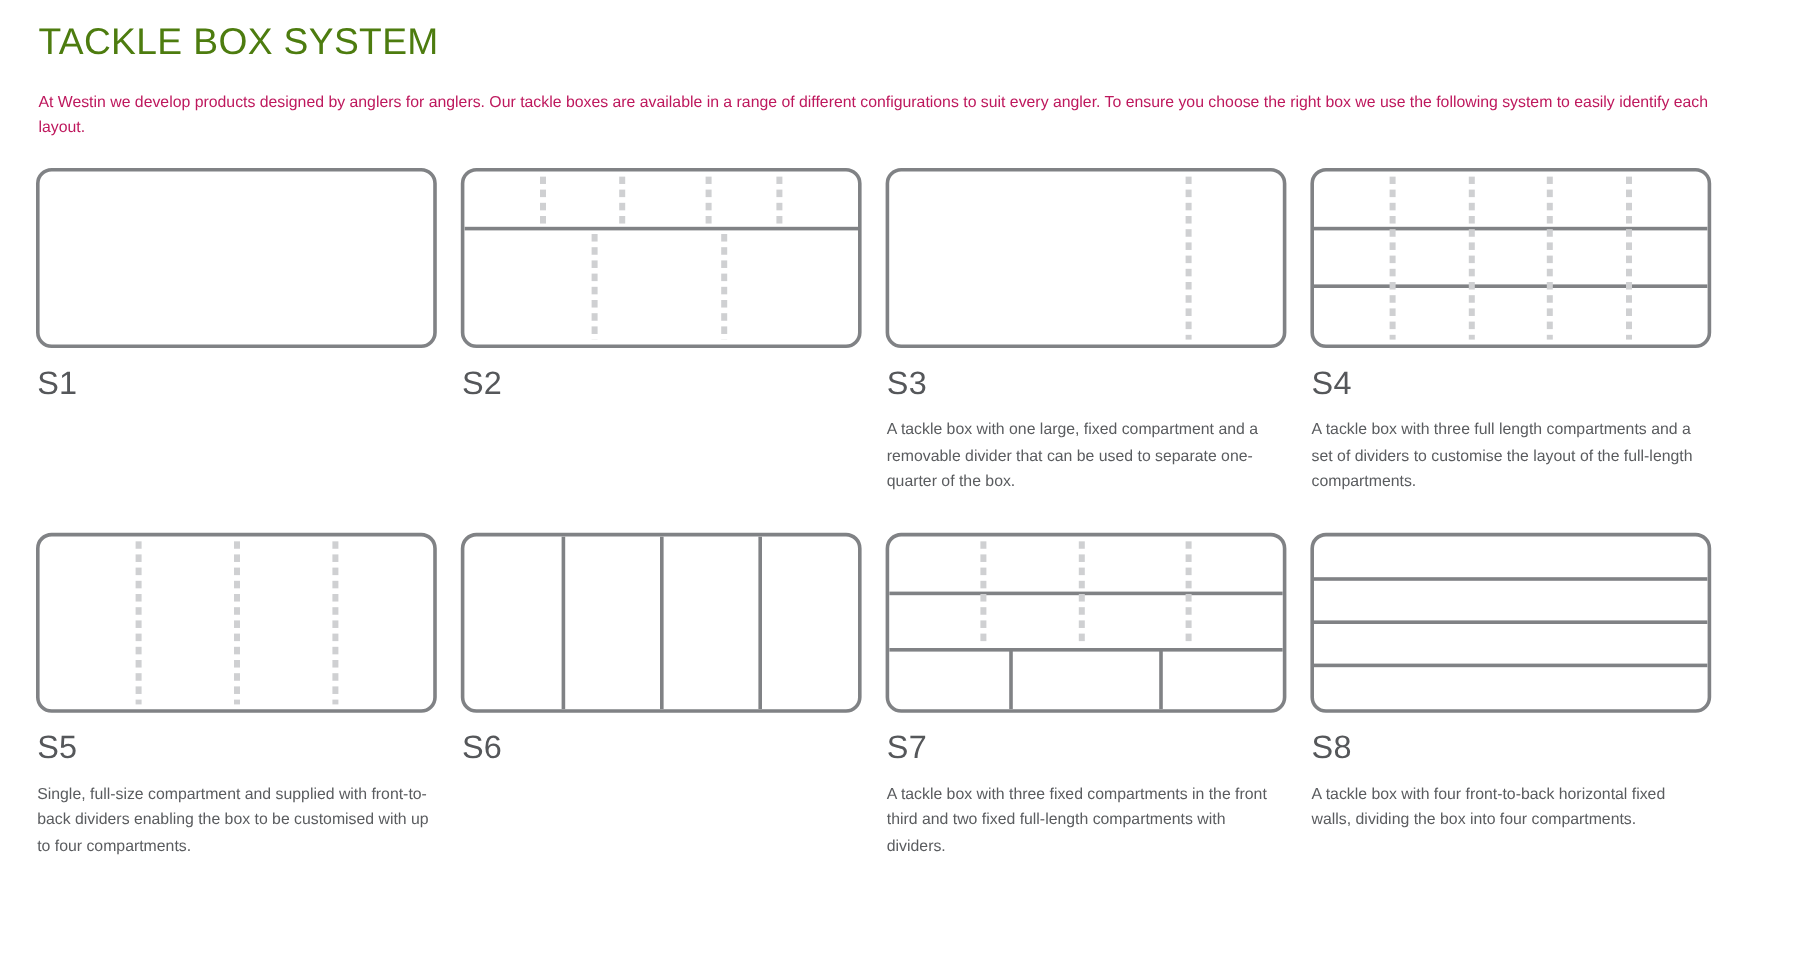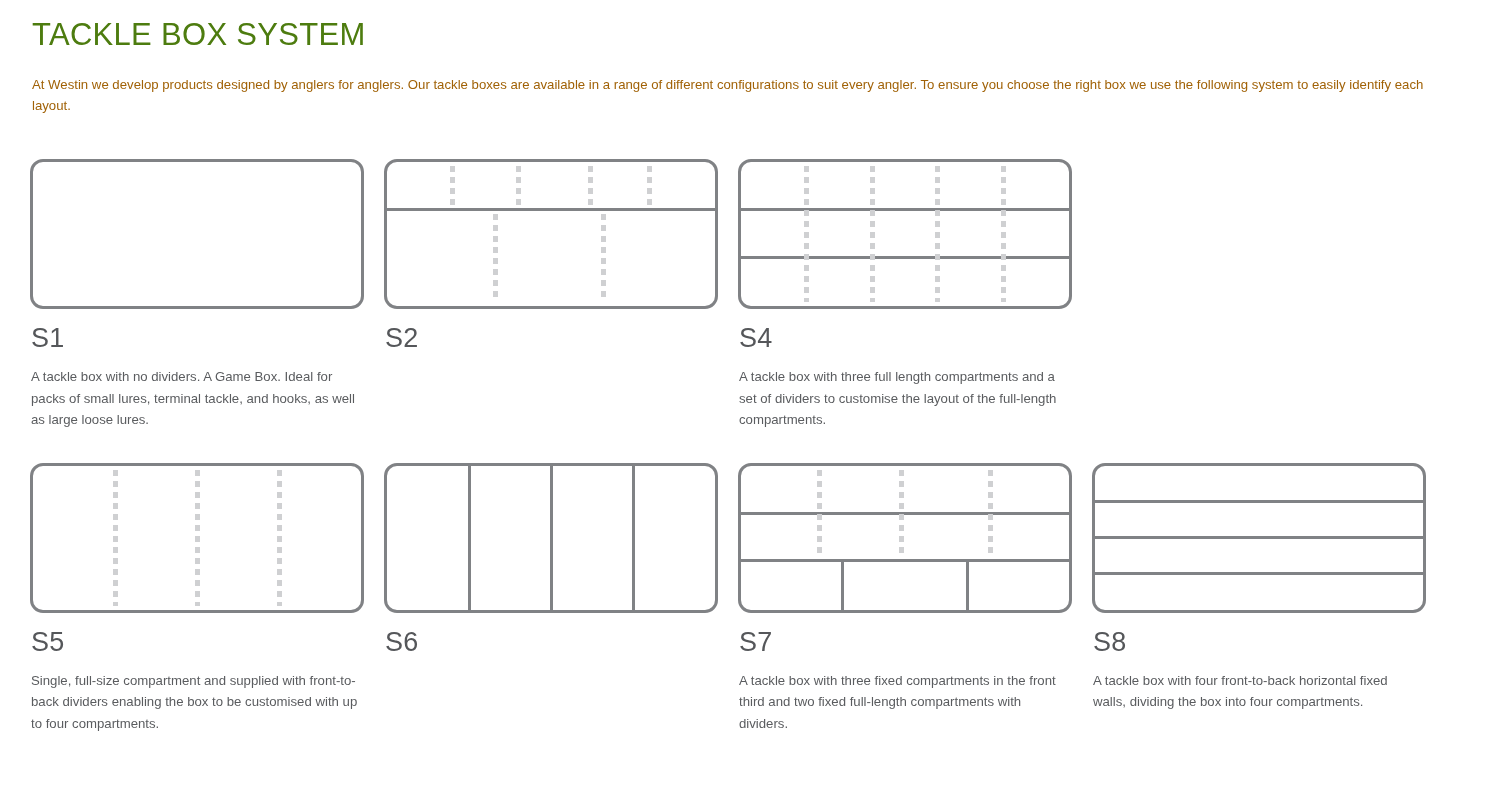--- a/index.html
+++ b/index.html
@@ -23,23 +23,23 @@
     font-size: 31px;
     font-weight: 400;
     letter-spacing: 0.3px;
     color: #4d7c0f;
     margin: 0 0 22px 2px;
     line-height: 1.1;
   }
   .intro {
     font-size: 13.2px;
     line-height: 21px;
-    color: #a16207;
+    color: #be185d;
     max-width: 1400px;
-    margin: 0 0 43px 2px;
+    margin: 0 0 24px 2px;
   }
   .grid {
     display: grid;
     grid-template-columns: repeat(4, 354px);
     column-gap: 0px;
     row-gap: 0px;
   }
   .cell {
     width: 354px;
     padding-right: 22px;
@@ -108,39 +108,47 @@
   <h1 class="page-title">TACKLE BOX SYSTEM</h1>
 
   <p class="intro">At Westin we develop products designed by anglers for anglers. Our tackle boxes are available in a range of different configurations to suit every angler. To ensure you choose the right box we use the following system to easily identify each layout.</p>
 
   <div class="grid row-1" id="row1">
       <div class="cell">
         <div class="box-wrap">
           <div class="box"></div>
         </div>
         <div class="box-code">S1</div>
-        <div class="box-desc">A tackle box with no dividers. A Game Box. Ideal for packs of small lures, terminal tackle, and hooks, as well as large loose lures.</div>
       </div>
       <div class="cell">
         <div class="box-wrap">
           <div class="box">
             <div class="hline" style="top: calc(33% - 1.5px);"></div>
             <div class="vdash" style="left: calc(20% - 2.5px); top: calc(0% + 4px); bottom: calc(67% + 4px);"></div>
             <div class="vdash" style="left: calc(40% - 2.5px); top: calc(0% + 4px); bottom: calc(67% + 4px);"></div>
             <div class="vdash" style="left: calc(62% - 2.5px); top: calc(0% + 4px); bottom: calc(67% + 4px);"></div>
             <div class="vdash" style="left: calc(80% - 2.5px); top: calc(0% + 4px); bottom: calc(67% + 4px);"></div>
             <div class="vdash" style="left: calc(33% - 2.5px); top: calc(33% + 4px); bottom: calc(0% + 4px);"></div>
             <div class="vdash" style="left: calc(66% - 2.5px); top: calc(33% + 4px); bottom: calc(0% + 4px);"></div>
           </div>
         </div>
         <div class="box-code">S2</div>
       </div>
       <div class="cell">
         <div class="box-wrap">
           <div class="box">
+            <div class="vdash" style="left: calc(76% - 2.5px); top: calc(0% + 4px); bottom: calc(0% + 4px);"></div>
+          </div>
+        </div>
+        <div class="box-code">S3</div>
+        <div class="box-desc">A tackle box with one large, fixed compartment and a removable divider that can be used to separate one-quarter of the box.</div>
+      </div>
+      <div class="cell">
+        <div class="box-wrap">
+          <div class="box">
             <div class="hline" style="top: calc(33% - 1.5px);"></div>
             <div class="hline" style="top: calc(66% - 1.5px);"></div>
             <div class="vdash" style="left: calc(20% - 2.5px); top: calc(0% + 4px); bottom: calc(0% + 4px);"></div>
             <div class="vdash" style="left: calc(40% - 2.5px); top: calc(0% + 4px); bottom: calc(0% + 4px);"></div>
             <div class="vdash" style="left: calc(60% - 2.5px); top: calc(0% + 4px); bottom: calc(0% + 4px);"></div>
             <div class="vdash" style="left: calc(80% - 2.5px); top: calc(0% + 4px); bottom: calc(0% + 4px);"></div>
           </div>
         </div>
         <div class="box-code">S4</div>
         <div class="box-desc">A tackle box with three full length compartments and a set of dividers to customise the layout of the full-length compartments.</div>

